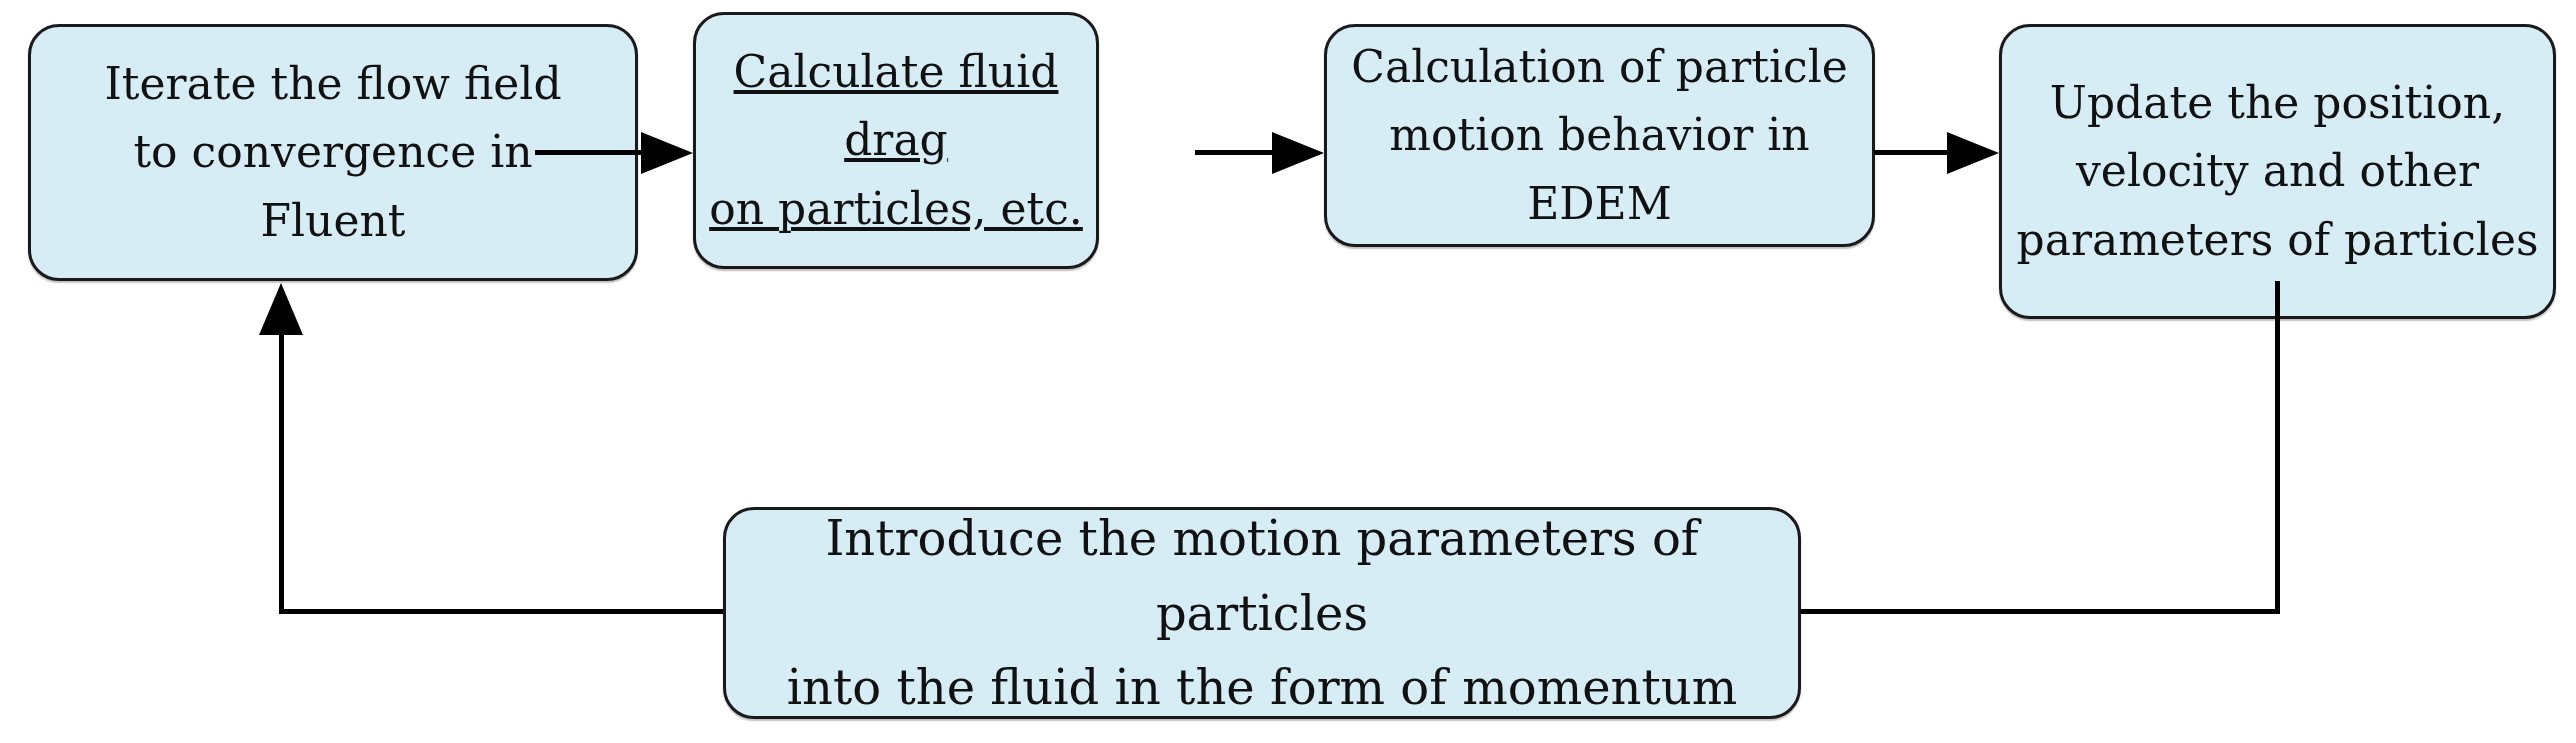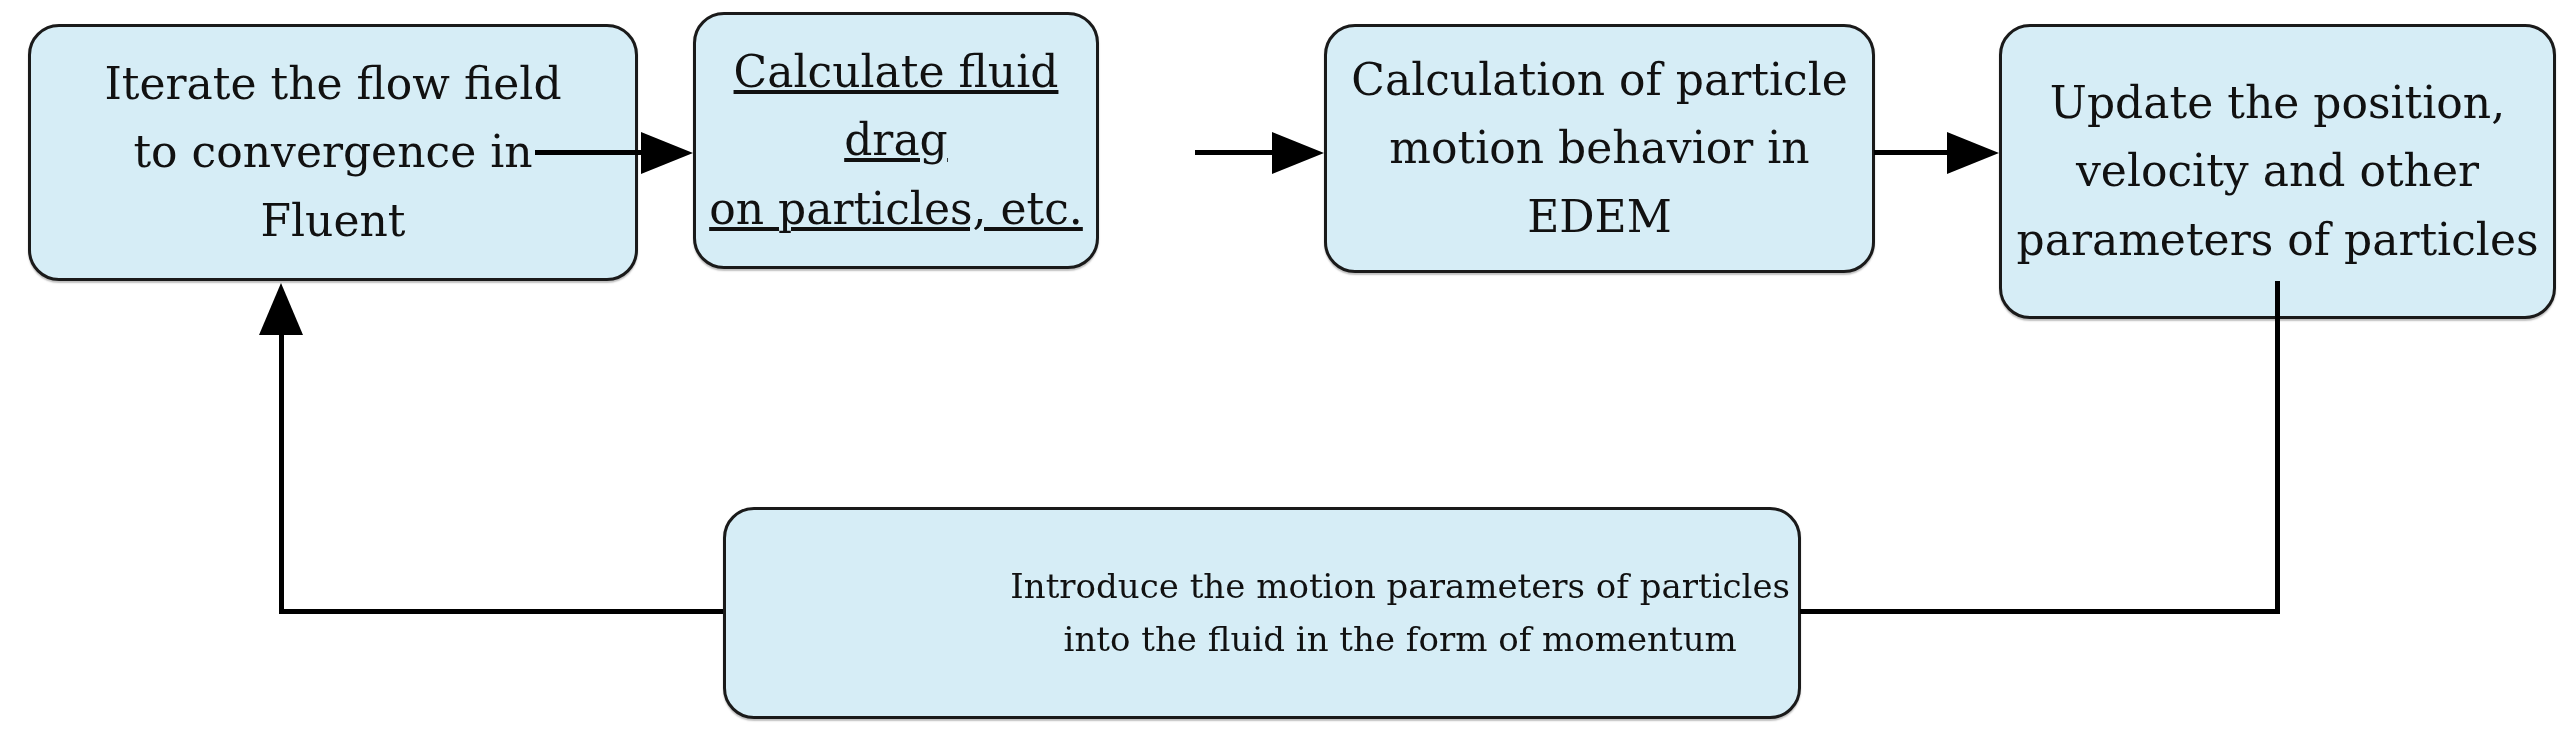--- a/index.html
+++ b/index.html
@@ -52,24 +52,24 @@
     position:absolute;
     width:0;height:0;
     border-left:22px solid transparent;
     border-right:22px solid transparent;
     border-bottom:52px solid var(--connector);
   }
 
   
   #box-1{left:28px;  top:24px; width:610px; height:257px;}
   #box-2{left:693px; top:12px; width:406px; height:257px;text-decoration:underline;}
-  #box-3{left:1324px;top:24px; width:551px; height:249px;}
+  #box-3{left:1324px;top:24px; width:551px; height:223px;}
   #box-4{left:1999px;top:24px; width:557px; height:295px;}
   
-  #box-5{left:723px; top:507px; width:1078px; height:212px; font-size:34px;justify-content:flex-end;}
+  #box-5{left:723px; top:507px; width:1078px; height:212px; font-size:48px;}
 
   
   #shaft-1{left:535px; top:150px; width:113px; height:4.8px;}
   #head-1 {left:641px; top:132px;}
   #shaft-2{left:1195px;top:150px; width:82px; height:4.8px;}
   #head-2 {left:1272px;top:132px;}
   #shaft-3{left:1874px;top:150px; width:77px;  height:4.8px;}
   #head-3 {left:1947px;top:132px;}
 
   

